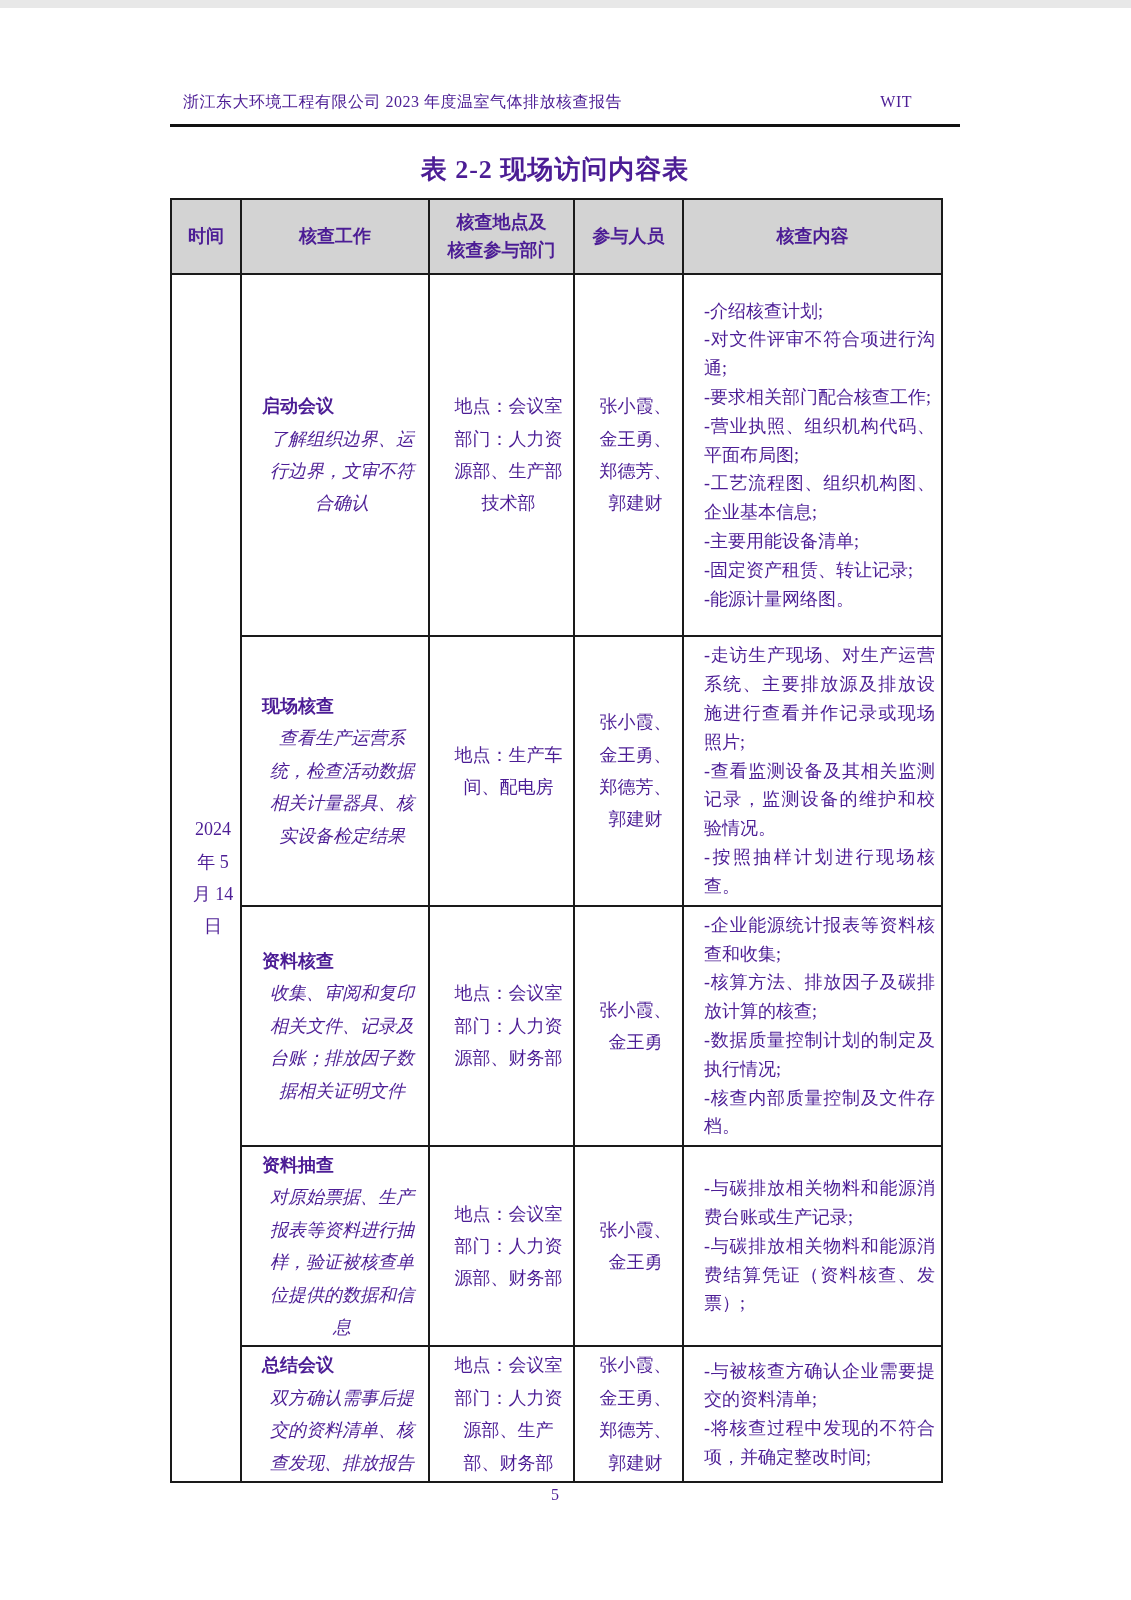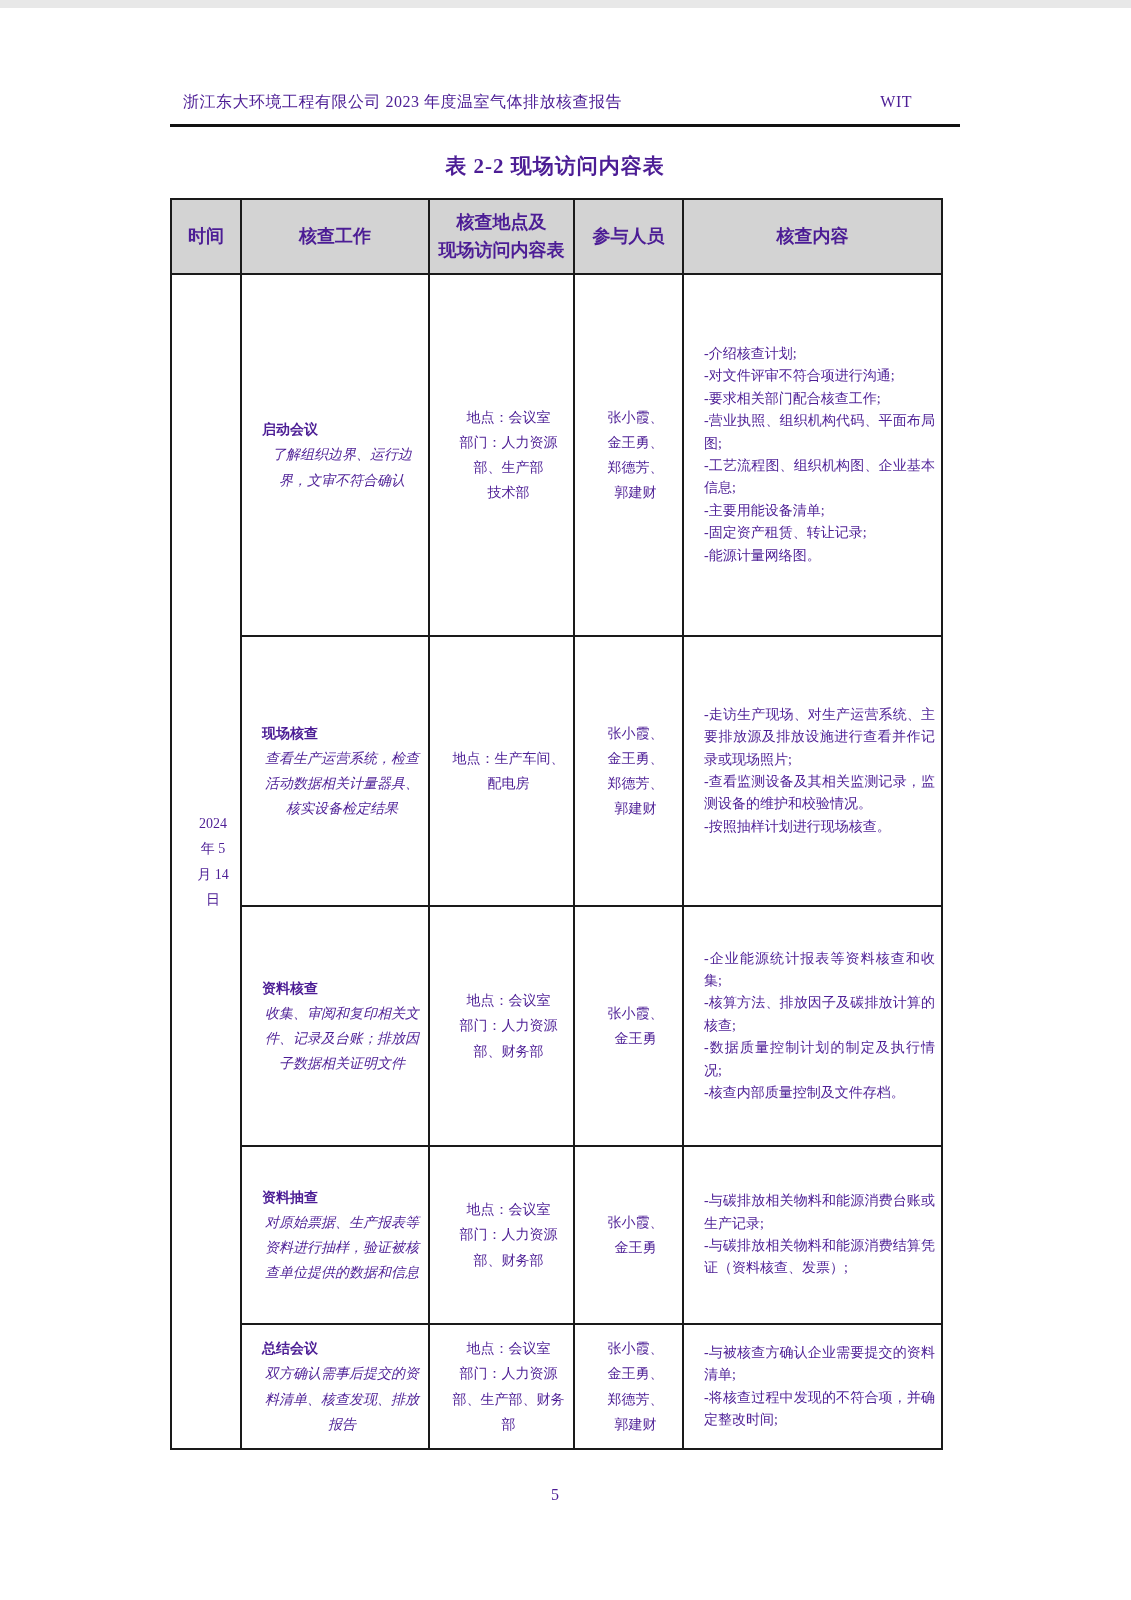--- a/index.html
+++ b/index.html
@@ -33,21 +33,21 @@
     width: 790px;
     height: 3px;
     background: #111111;
   }
   .table-title {
     position: absolute;
     top: 144px;
     left: 0;
     width: 1110px;
     text-align: center;
-    font-size: 21px;
+    font-size: 26px;
     font-weight: bold;
     letter-spacing: 1px;
   }
   table.visit-table {
     position: absolute;
     top: 190px;
     left: 170px;
     width: 771px;
     border-collapse: collapse;
     table-layout: fixed;
@@ -60,21 +60,21 @@
   }
   .visit-table thead th {
     background: #d3d3d3;
     height: 75px;
     font-size: 18px;
     font-weight: bold;
     text-align: center;
     white-space: pre-line;
     line-height: 1.55;
   }
-  .visit-table td { font-size: 14px; padding-left: 20px; }
+  .visit-table td { font-size: 18px; padding-left: 20px; }
   .time-cell {
     text-align: center;
     white-space: pre-line;
     line-height: 1.8;
     padding: 2px 4px;
   }
   .work-cell { padding: 2px 11px; }
   .work-title {
     font-weight: bold;
     text-align: left;
@@ -138,21 +138,21 @@
       <col style="width:188px">
       <col style="width:145px">
       <col style="width:109px">
       <col style="width:259px">
     </colgroup>
     <thead>
       <tr>
         <th>时间</th>
         <th>核查工作</th>
         <th>核查地点及
-现场访问内容表</th>
+核查参与部门</th>
         <th>参与人员</th>
         <th>核查内容</th>
       </tr>
     </thead>
     <tbody>
       <tr class="r0">
         <td class="time-cell" rowspan="5">2024
 年 5
 月 14
 日</td>

